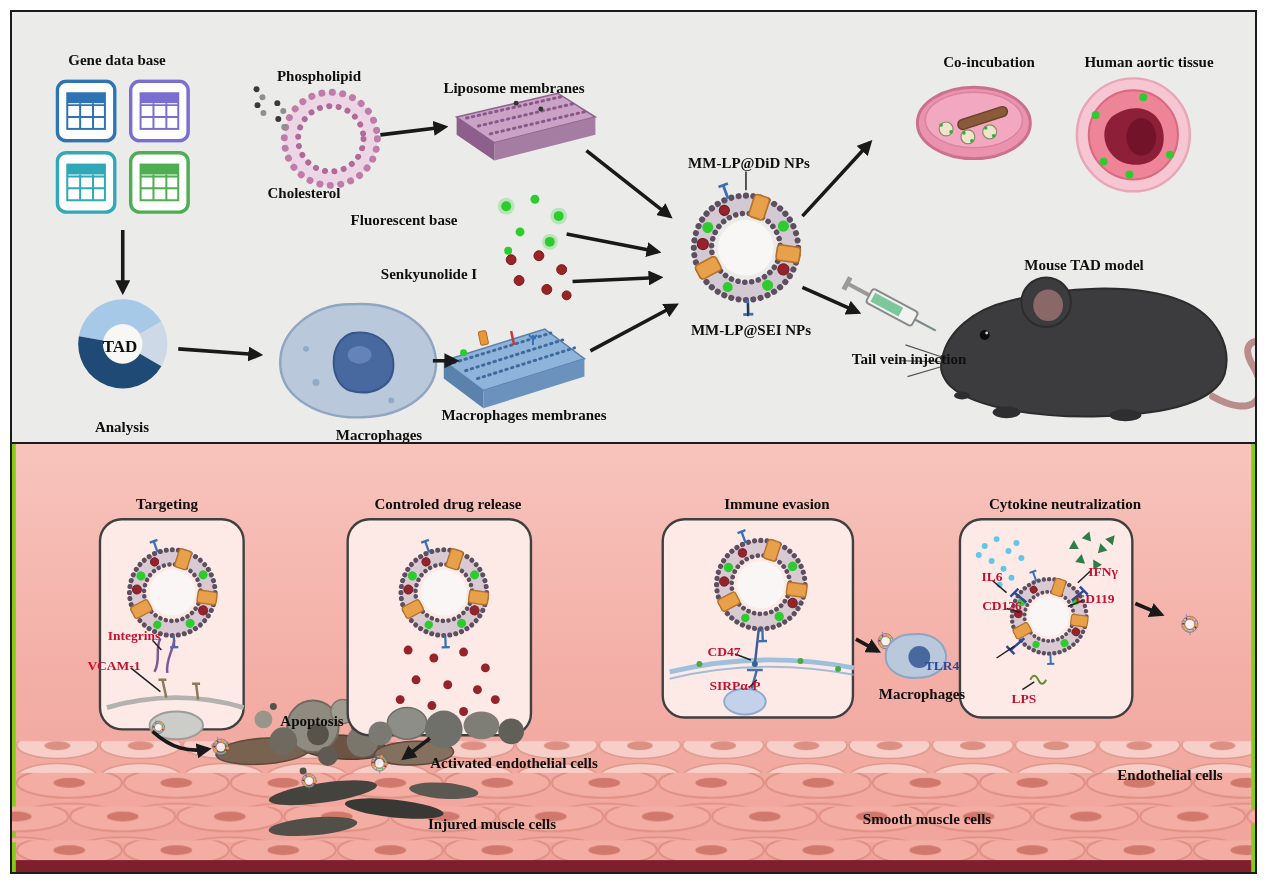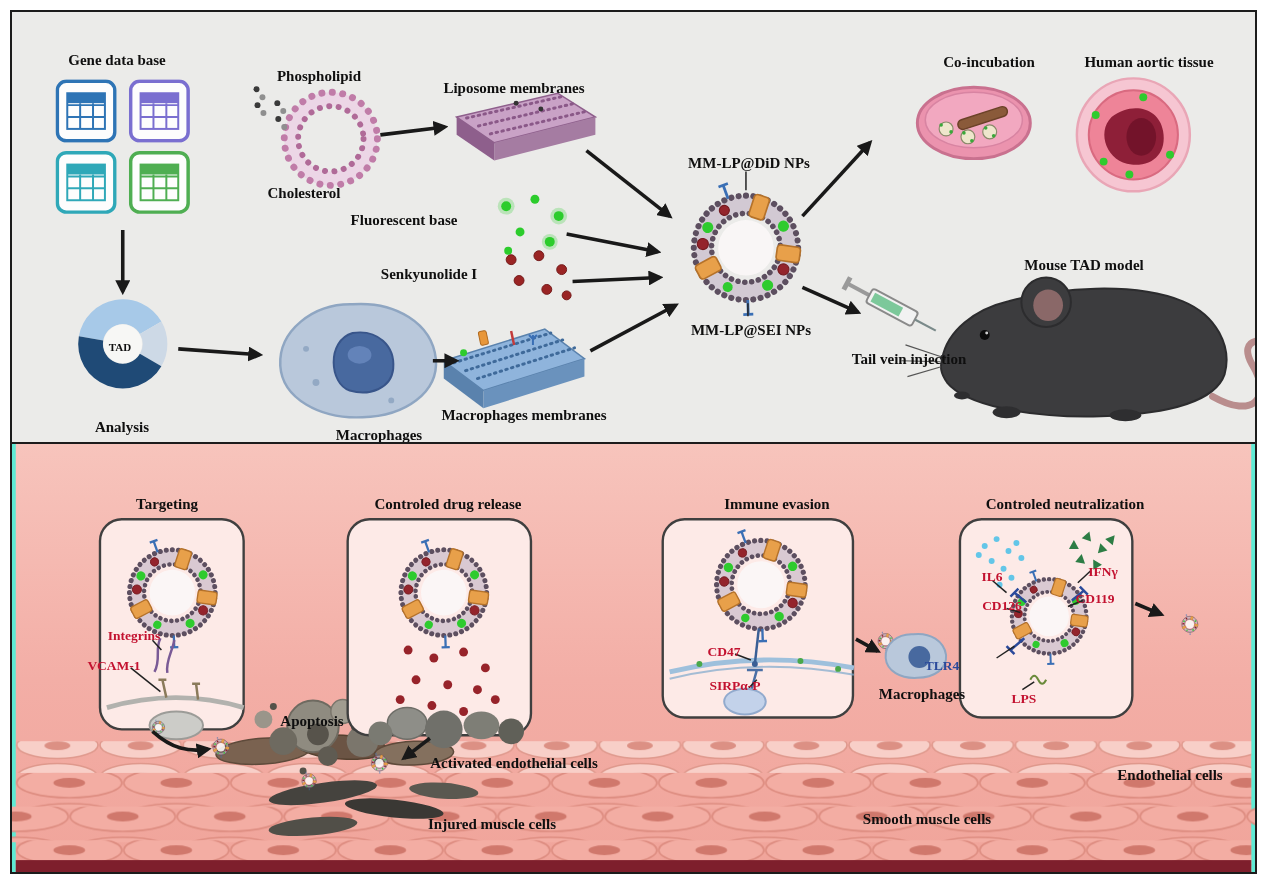--- a/index.html
+++ b/index.html
@@ -1,23 +1,23 @@
 <!DOCTYPE html>
 <html><head>
 <meta charset="utf-8">
 <style>
   * { margin:0; padding:0; box-sizing:border-box; }
   html,body { width:1267px; height:884px; background:#fff; font-family:"Liberation Sans", sans-serif; }
   .figure { position:relative; width:1267px; height:884px; background:#fff; overflow:hidden;font-family:Liberation Serif, serif; }
   .panel { position:absolute; left:10px; width:1247px; border:2.5px solid #1c1c1c; overflow:hidden; }
   .top-panel { top:10px; height:434px; background:#ebebe9; }
-  .bottom-panel { top:442px; height:432px; background:#5eead4; }
+  .bottom-panel { top:442px; height:432px; background:#84cc16; }
   svg.art { position:absolute; left:0; top:0; width:100%; height:100%; display:block; }
   .lbl { position:absolute; transform:translate(-50%,-50%); font-weight:700; font-size:15px; color:#0f0f0f; white-space:nowrap; z-index:5; }
-  .sm  { font-size:11px; }
+  .sm  { font-size:17px; }
   .red { color:#c31230; font-size:13.5px; }
   .blue{ color:#2b4a9b; font-size:13.5px; }
   .ar  { stroke:#191919; stroke-width:3.6; fill:none; marker-end:url(#ah); }
   .cn  { stroke:#222; stroke-width:1.5; fill:none; }
   .card{ fill:#fdeae7; stroke:#3f3f3f; stroke-width:2.4; }
 </style>
 </head>
 <body>
 
 <div class="figure">
@@ -434,21 +434,21 @@
         <path class="ar" d="M 138 290 C 158 308 175 311 194 308"></path>
         <path class="ar" d="M 418 297 L 392 317"></path>
         <path class="ar" d="M 848 197 L 870 209"></path>
         <path class="ar" d="M 1130 161 L 1156 172"></path>
       </g>
     </svg>
 
     <div class="lbl" style="left:155px;top:60px">Targeting</div>
     <div class="lbl" style="left:436px;top:60px">Controled drug release</div>
     <div class="lbl" style="left:765px;top:60px">Immune evasion</div>
-    <div class="lbl" style="left:1053px;top:60px">Controled neutralization</div>
+    <div class="lbl" style="left:1053px;top:60px">Cytokine neutralization</div>
 
     <div class="lbl red" style="left:122px;top:192px">Integrins</div>
     <div class="lbl red" style="left:102px;top:222px">VCAM-1</div>
     <div class="lbl" style="left:300px;top:277px">Apoptosis</div>
     <div class="lbl" style="left:502px;top:319px">Activated endothelial cells</div>
     <div class="lbl" style="left:480px;top:380px">Injured muscle cells</div>
 
     <div class="lbl red" style="left:712px;top:208px">CD47</div>
     <div class="lbl red" style="left:723px;top:242px">SIRPα-P</div>
     <div class="lbl" style="left:910px;top:250px">Macrophages</div>

